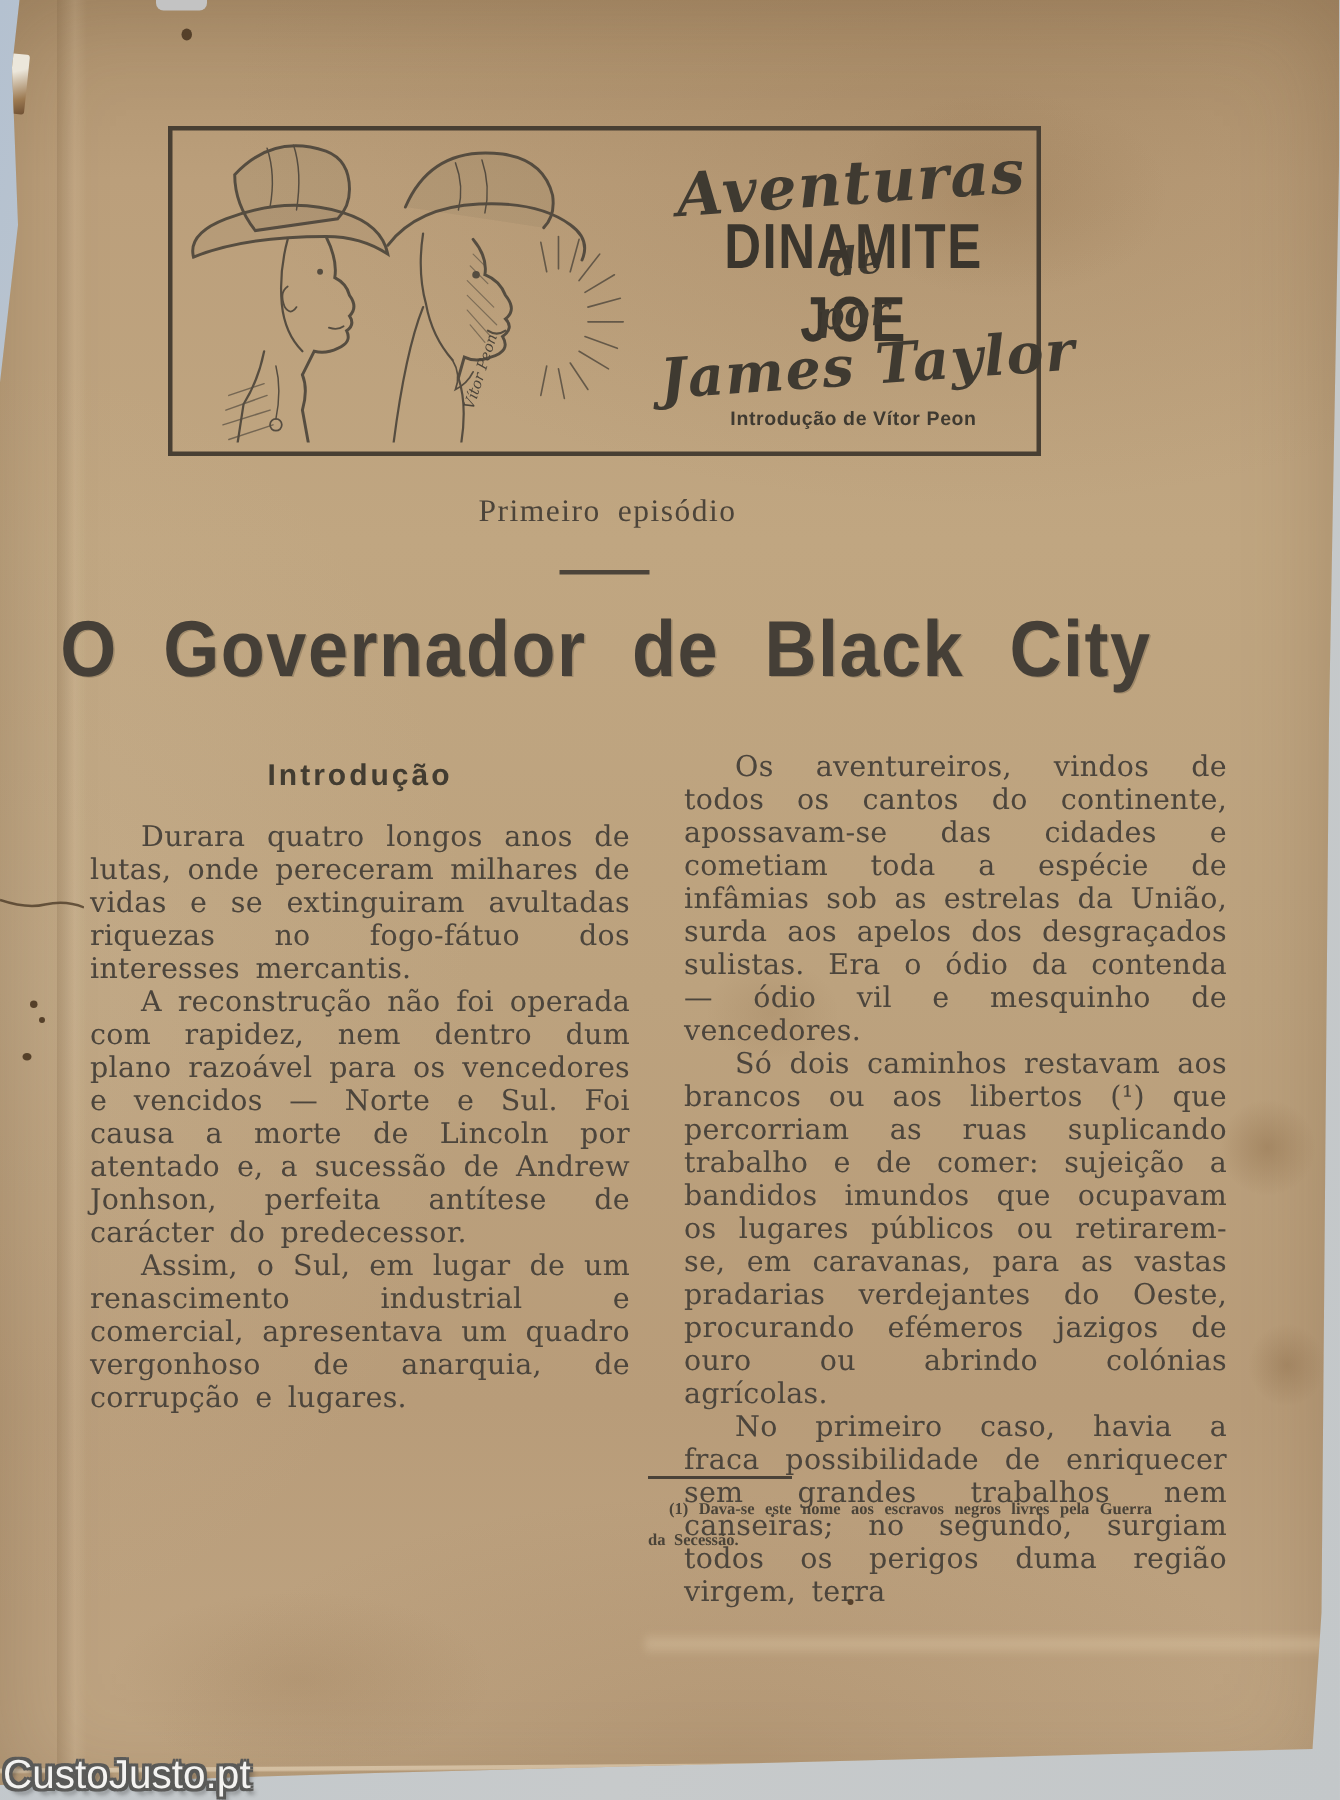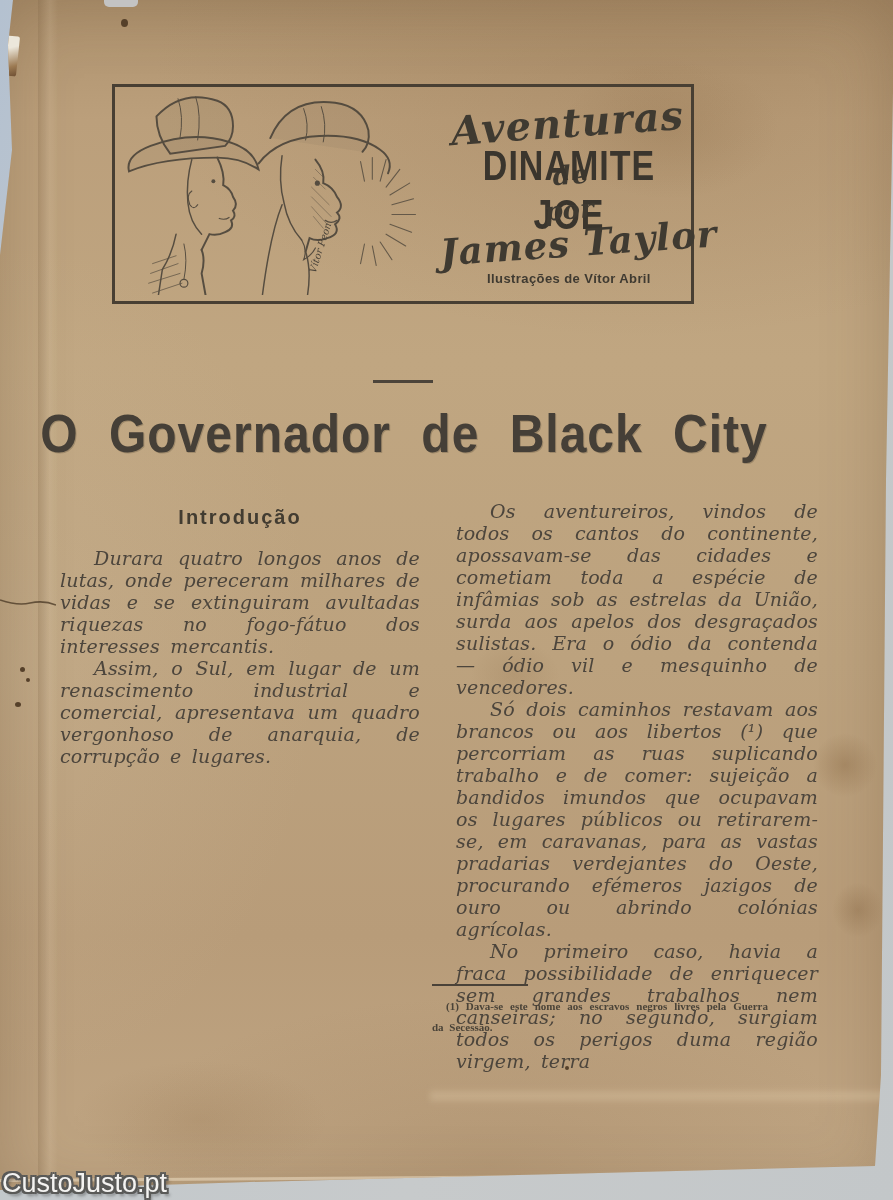--- a/index.html
+++ b/index.html
@@ -63,21 +63,21 @@
     font-family:"Liberation Sans",sans-serif;font-weight:bold;font-size:48px;
     letter-spacing:1px;word-spacing:16px;color:#453f37;transform:scaleY(1.1);
     text-shadow:1px 1px 0 rgba(60,50,35,.25);}
 
   
   .col{position:absolute;color:#4c453c;}
   .col-left{left:60px;top:506px;width:360px;}
   .col-right{left:456px;top:500px;width:362px;}
   .section-heading{text-align:center;font-family:"Liberation Sans",sans-serif;
     font-weight:bold;font-size:20px;letter-spacing:2px;color:#423c31;margin:0 0 18px 0;}
-  .body-par{font-family:"DejaVu Serif",serif;font-style:italic;font-size:19px;
+  .body-par{font-family:"DejaVu Serif",serif;font-size:19px;
     line-height:22px;text-align:justify;text-indent:34px;margin:0;
     word-spacing:4px;letter-spacing:.2px;}
   .footnote{position:absolute;left:432px;top:984px;width:336px;color:#453f35;}
   .footnote-rule{width:96px;border-top:2px solid #4a4238;margin:0 0 10px 0;}
   .footnote-text{font-family:"Liberation Serif",serif;font-size:11px;line-height:21px;
     text-align:justify;text-indent:14px;margin:0;font-weight:bold;color:#4a4338;
     word-spacing:3px;}
 
   
   .watermark{position:absolute;left:2px;top:1168px;
@@ -182,31 +182,33 @@
       </svg>
 
       <div class="mast-text">
         <div class="pretitle">
           <span>Aventuras</span>
           <span class="de">de</span>
         </div>
         <div class="series-title">DINAMITE JOE</div>
         <div class="por">por</div>
         <div class="author">James Taylor</div>
-        <div class="illus-credit">Ilustrações de Vítor Abril</div>
+        <div class="illus-credit">Introdução de Vítor Peon</div>
       </div>
     </div>
 
+    <div class="episode">Primeiro episódio</div>
     <div class="divider"></div>
     <h1 class="headline" style="margin:0;">O Governador de Black City</h1>
 
     <div class="col col-left">
       <h2 class="section-heading">Introdução</h2>
       <div>
           <p class="body-par">Durara quatro longos anos de lutas, onde pereceram milhares de vidas e se extinguiram avultadas riquezas no fogo-fátuo dos interesses mercantis.</p>
+          <p class="body-par">A reconstrução não foi operada com rapidez, nem dentro dum plano razoável para os vencedores e vencidos — Norte e Sul. Foi causa a morte de Lincoln por atentado e, a sucessão de Andrew Jonhson, perfeita antítese de carácter do predecessor.</p>
           <p class="body-par">Assim, o Sul, em lugar de um renascimento industrial e comercial, apresentava um quadro vergonhoso de anarquia, de corrupção e lugares.</p>
         </div>
     </div>
 
     <div class="col col-right">
       <div>
           <p class="body-par">Os aventureiros, vindos de todos os cantos do continente, apossavam-se das cidades e cometiam toda a espécie de infâmias sob as estrelas da União, surda aos apelos dos desgraçados sulistas. Era o ódio da contenda — ódio vil e mesquinho de vencedores.</p>
           <p class="body-par">Só dois caminhos restavam aos brancos ou aos libertos (¹) que percorriam as ruas suplicando trabalho e de comer: sujeição a bandidos imundos que ocupavam os lugares públicos ou retirarem-se, em caravanas, para as vastas pradarias verdejantes do Oeste, procurando efémeros jazigos de ouro ou abrindo colónias agrícolas.</p>
           <p class="body-par">No primeiro caso, havia a fraca possibilidade de enriquecer sem grandes trabalhos nem canseiras; no segundo, surgiam todos os perigos duma região virgem, terra</p>
         </div>

